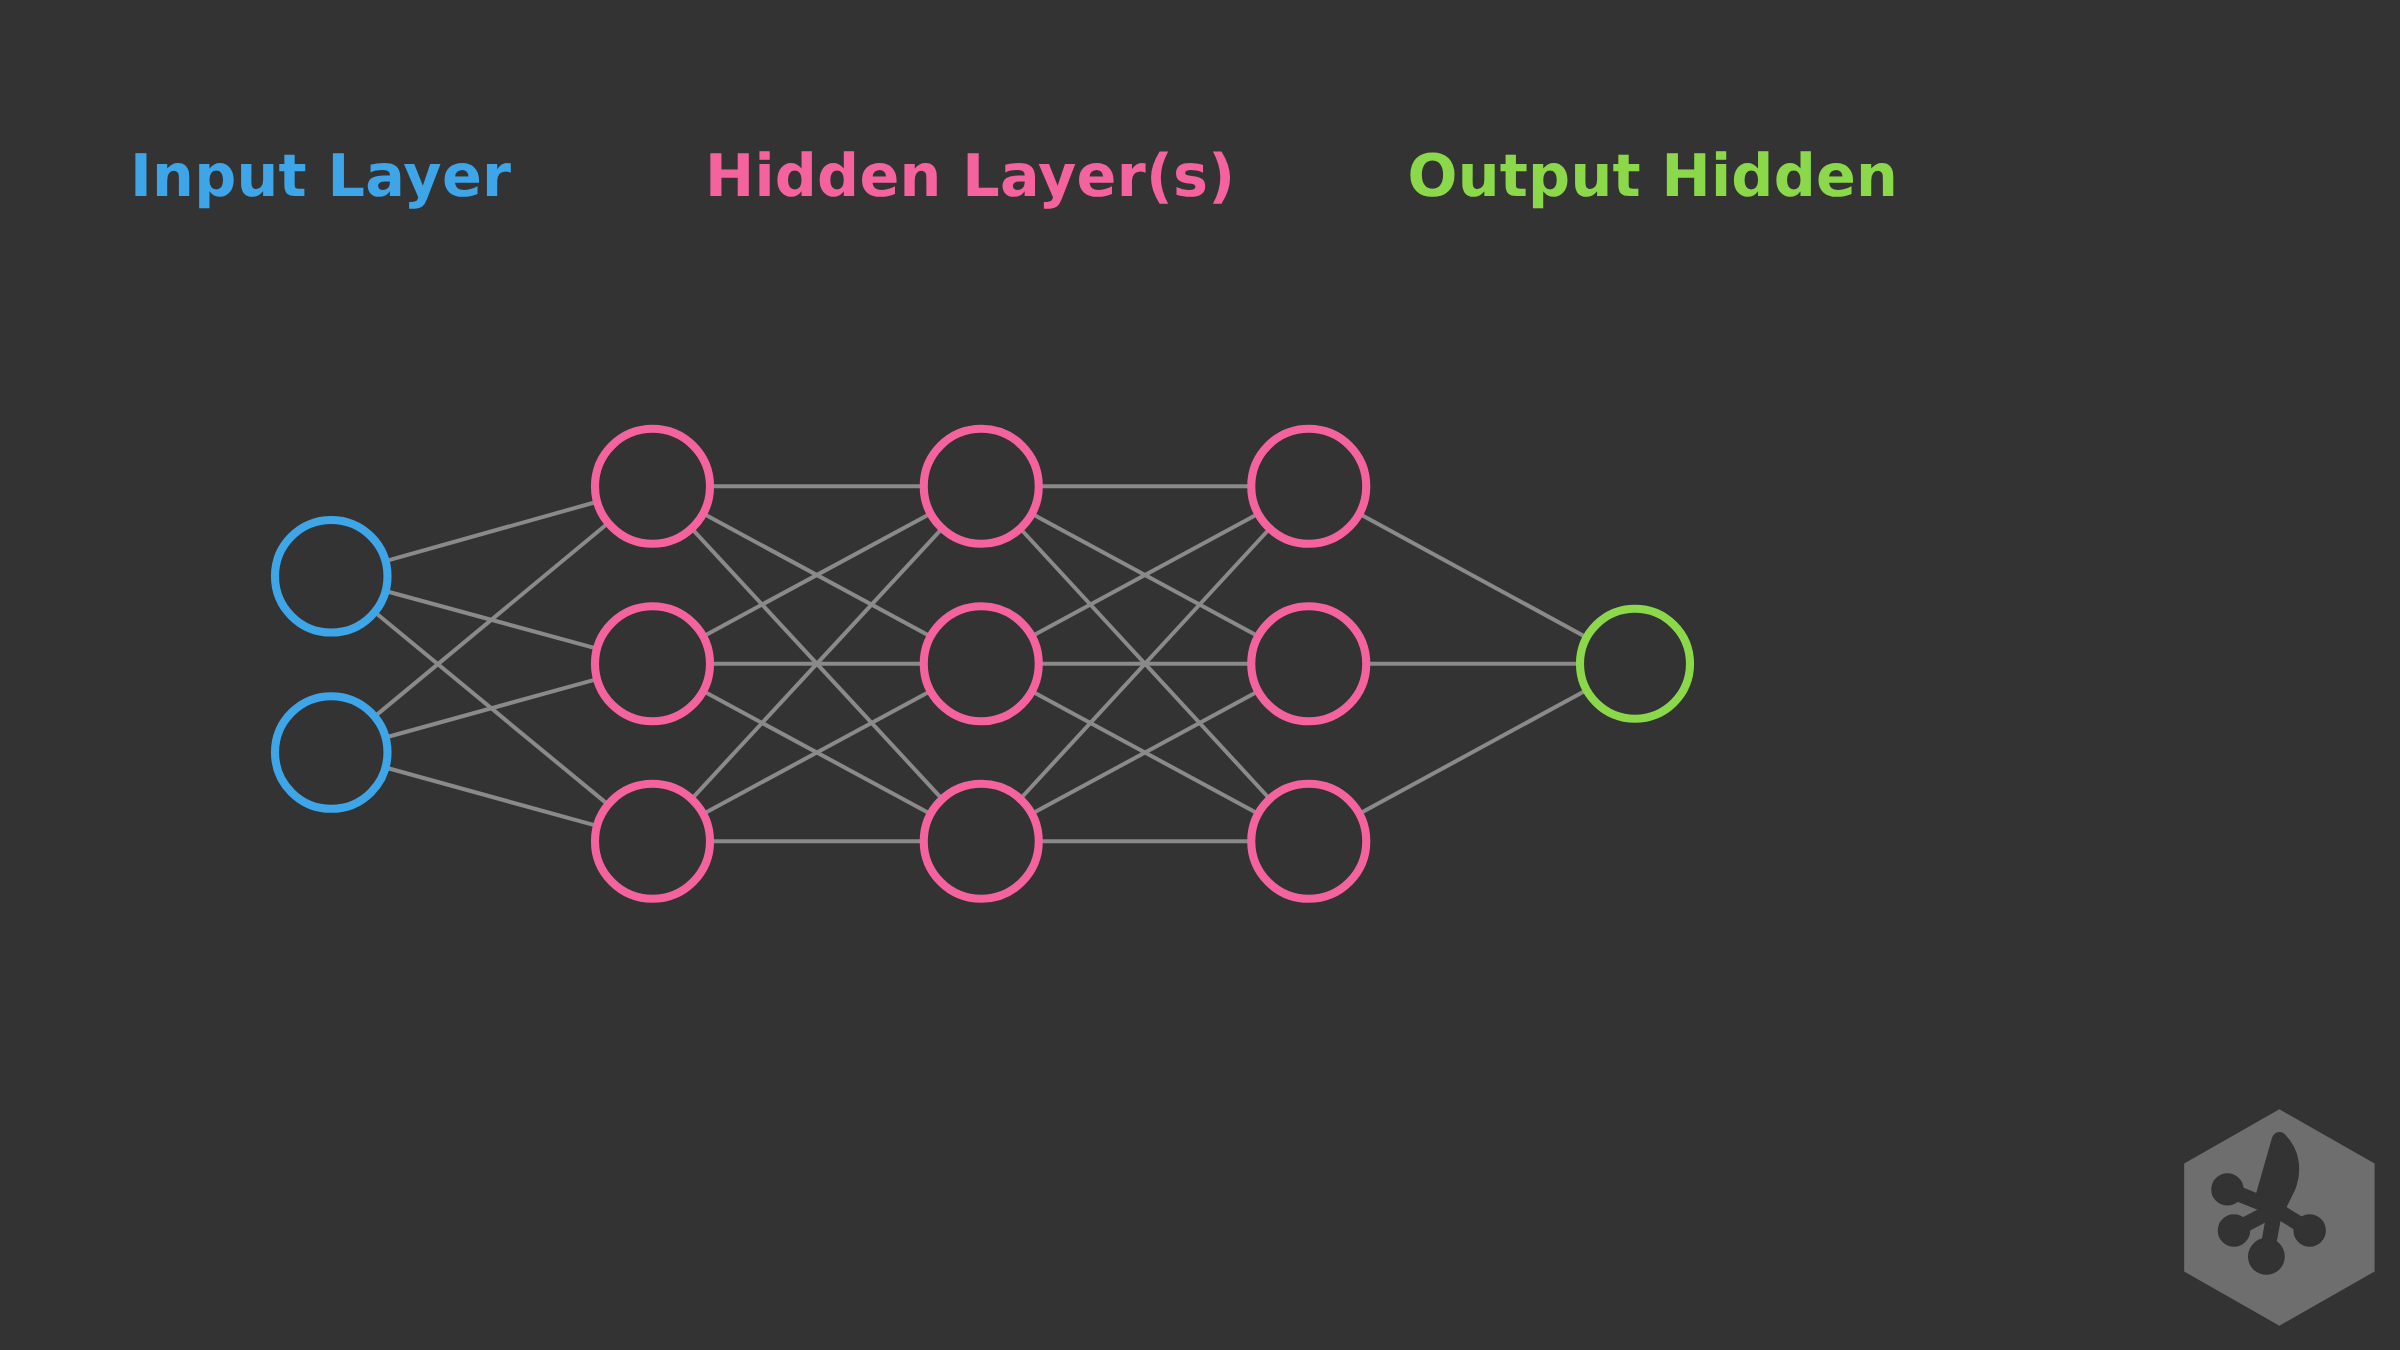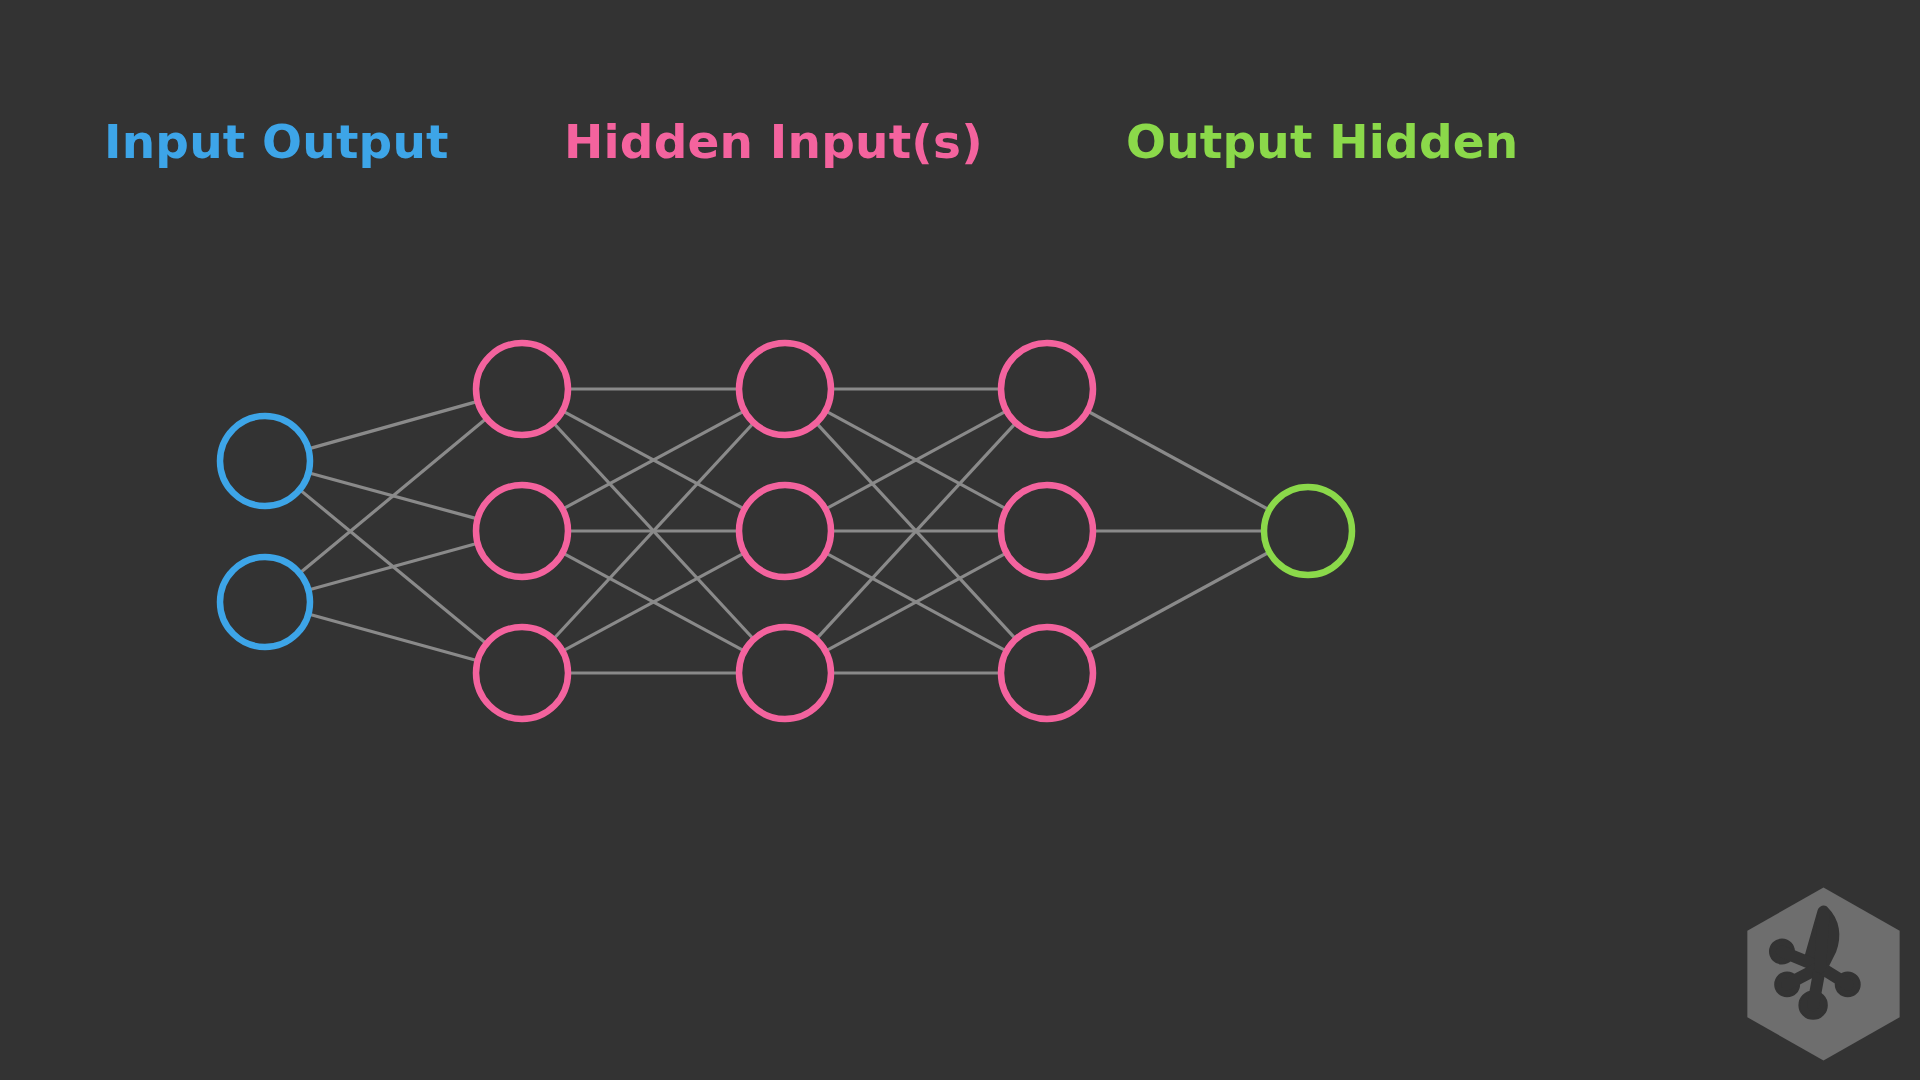--- a/index.html
+++ b/index.html
@@ -96,23 +96,23 @@
         <circle cx="785" cy="389" r="46" fill="none" stroke="#f4639e" stroke-width="6.5"></circle>
         <circle cx="785" cy="531" r="46" fill="none" stroke="#f4639e" stroke-width="6.5"></circle>
         <circle cx="785" cy="673" r="46" fill="none" stroke="#f4639e" stroke-width="6.5"></circle>
         <circle cx="1047" cy="389" r="46" fill="none" stroke="#f4639e" stroke-width="6.5"></circle>
         <circle cx="1047" cy="531" r="46" fill="none" stroke="#f4639e" stroke-width="6.5"></circle>
         <circle cx="1047" cy="673" r="46" fill="none" stroke="#f4639e" stroke-width="6.5"></circle>
         <circle cx="1308" cy="531" r="44" fill="none" stroke="#8bd94a" stroke-width="6.5"></circle>
       </g>
   </svg>
 
-  <div class="layer-title" id="title-input" style="color: rgb(61, 165, 232);">Input Output</div>
+  <div class="layer-title" id="title-input" style="color: rgb(61, 165, 232);">Input Layer</div>
 
-  <div class="layer-title" id="title-hidden" style="color: rgb(244, 99, 158);">Hidden Input(s)</div>
+  <div class="layer-title" id="title-hidden" style="color: rgb(244, 99, 158);">Hidden Layer(s)</div>
 
   <div class="layer-title" id="title-output" style="color: rgb(139, 217, 74);">Output Hidden</div>
 
   <svg id="watermark" viewBox="0 0 100 104" xmlns="http://www.w3.org/2000/svg">
     <polygon points="50,2 94,27 94,77 50,102 6,77 6,27" fill="#6e6e6e"></polygon>
     <g fill="#333333" stroke="#333333" stroke-linecap="round" stroke-linejoin="round">
       <path d="M50,16 C56,22 57,30 54,38 L48,50 L42,44 Z" stroke-width="7"></path>
       <circle cx="26" cy="39" r="7"></circle>
       <circle cx="29" cy="58" r="7"></circle>
       <circle cx="44" cy="70" r="8"></circle>

